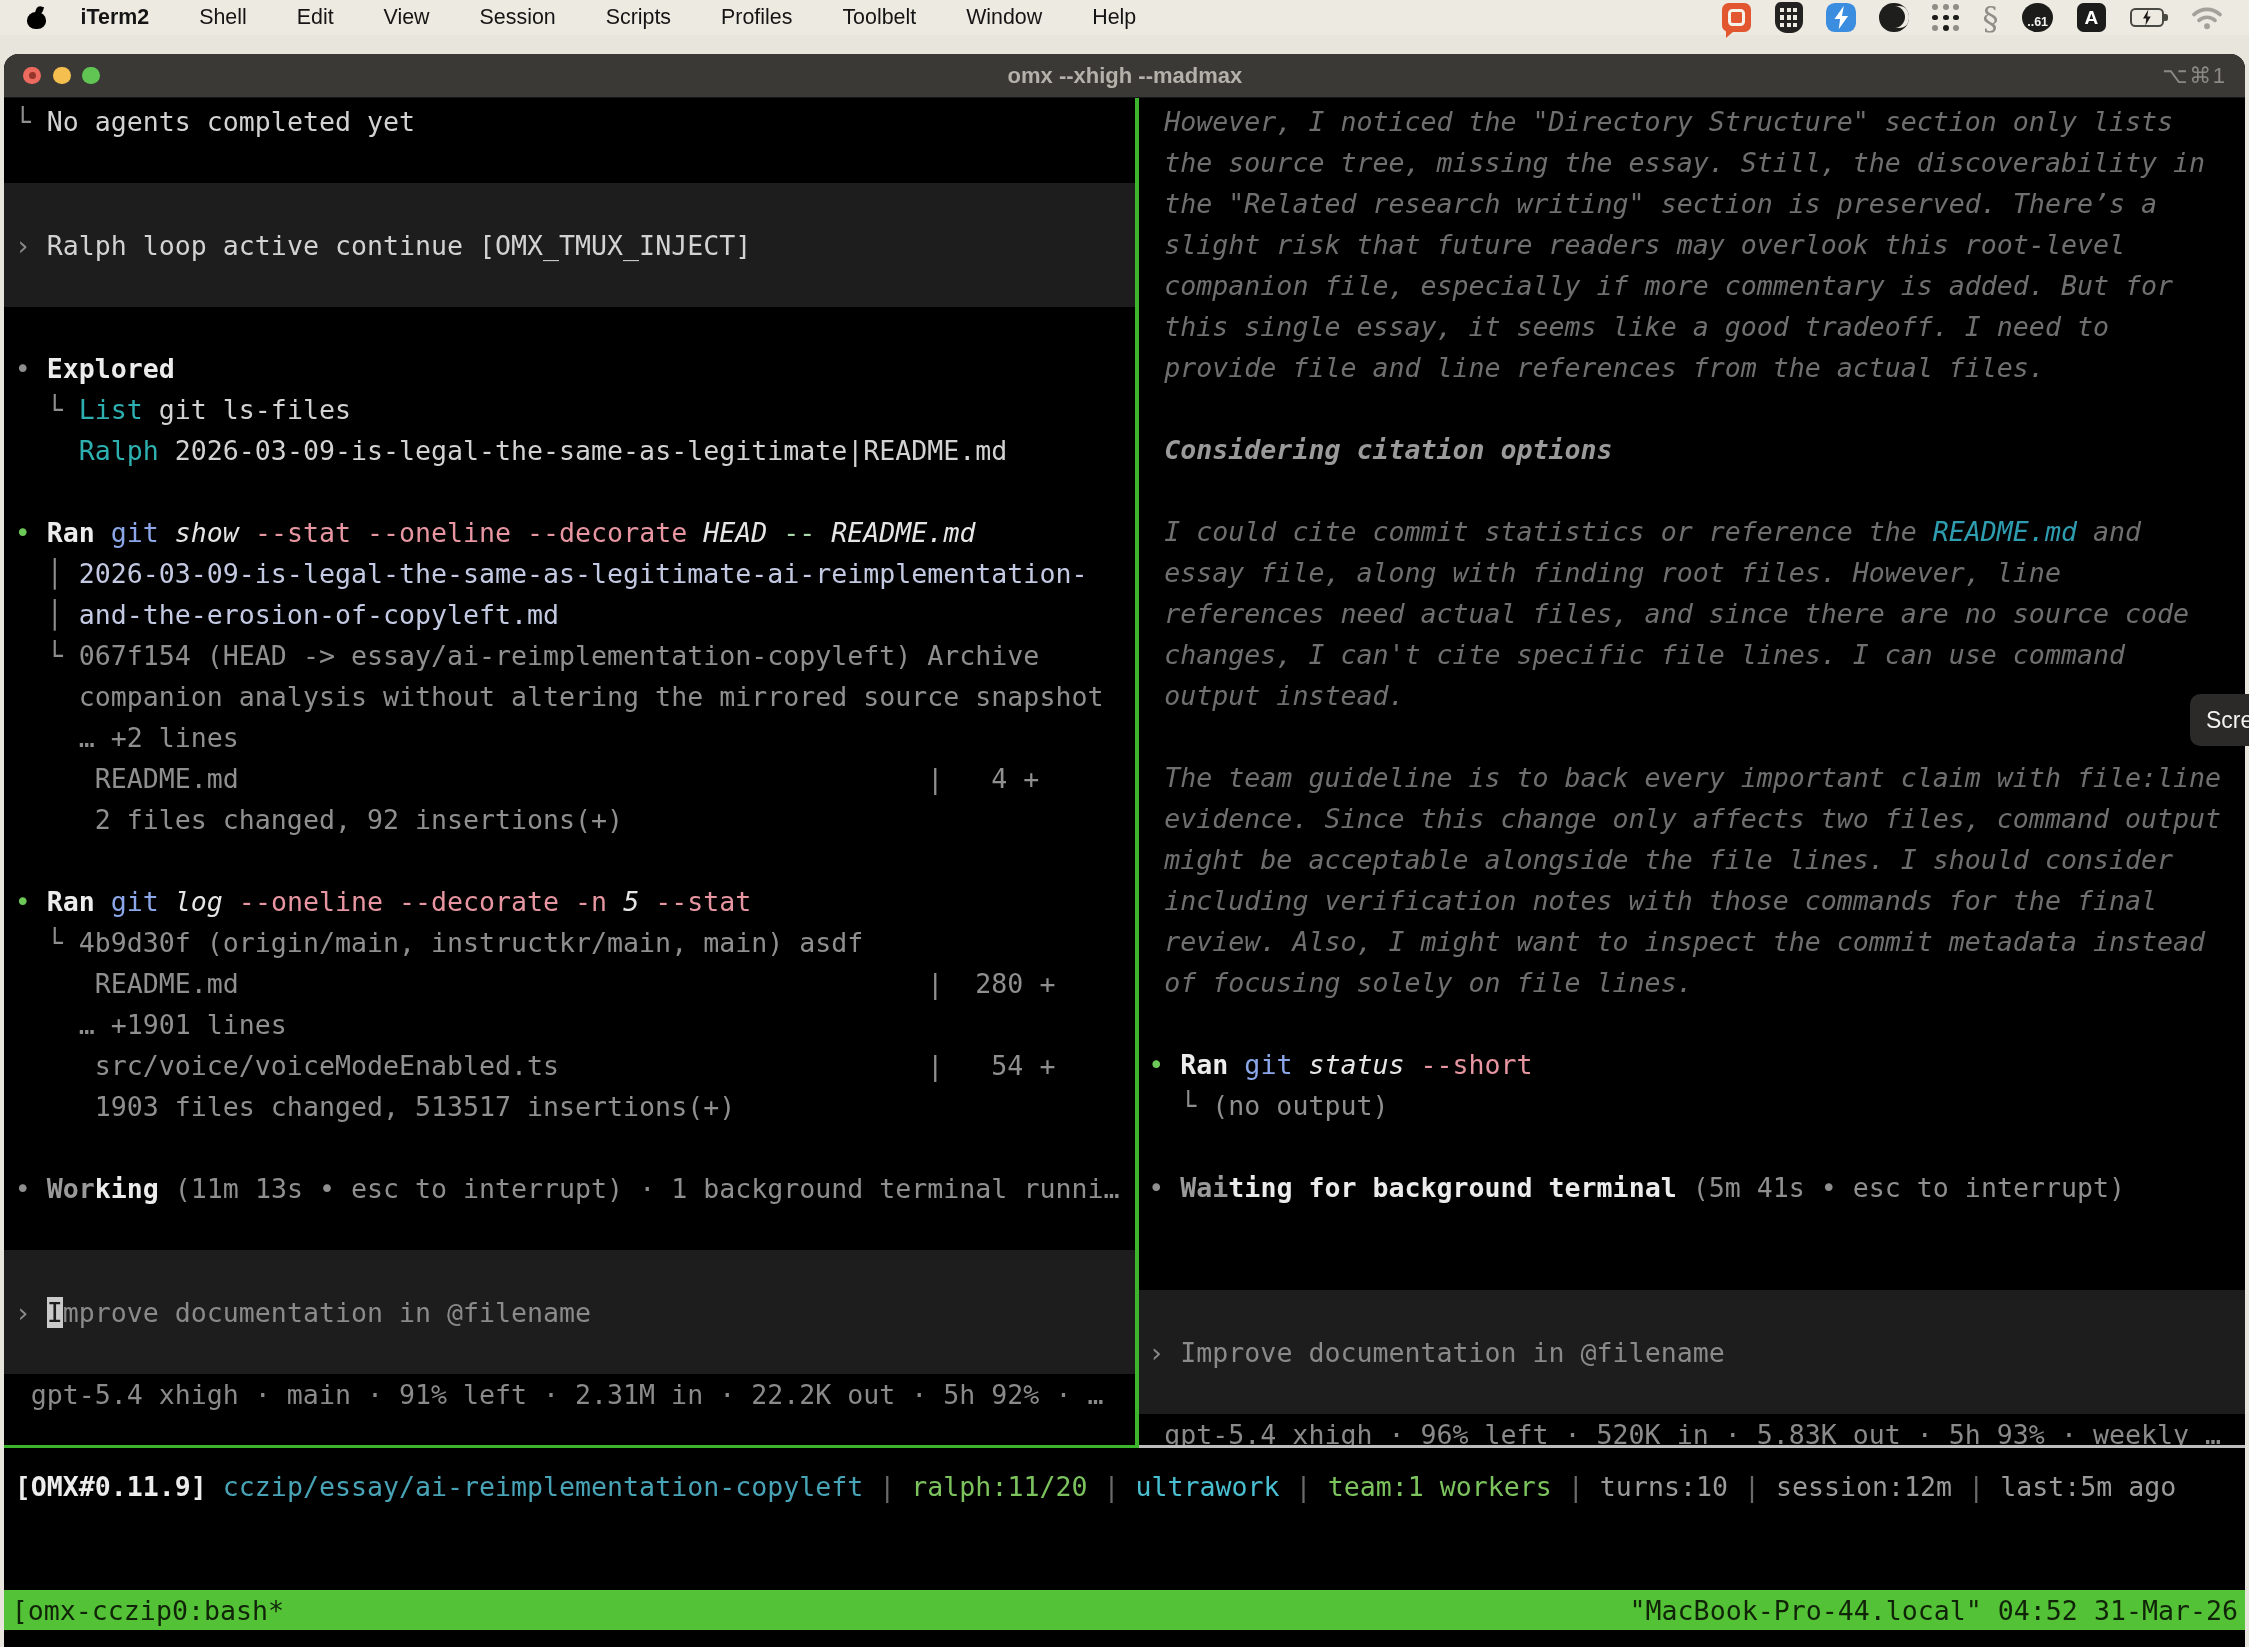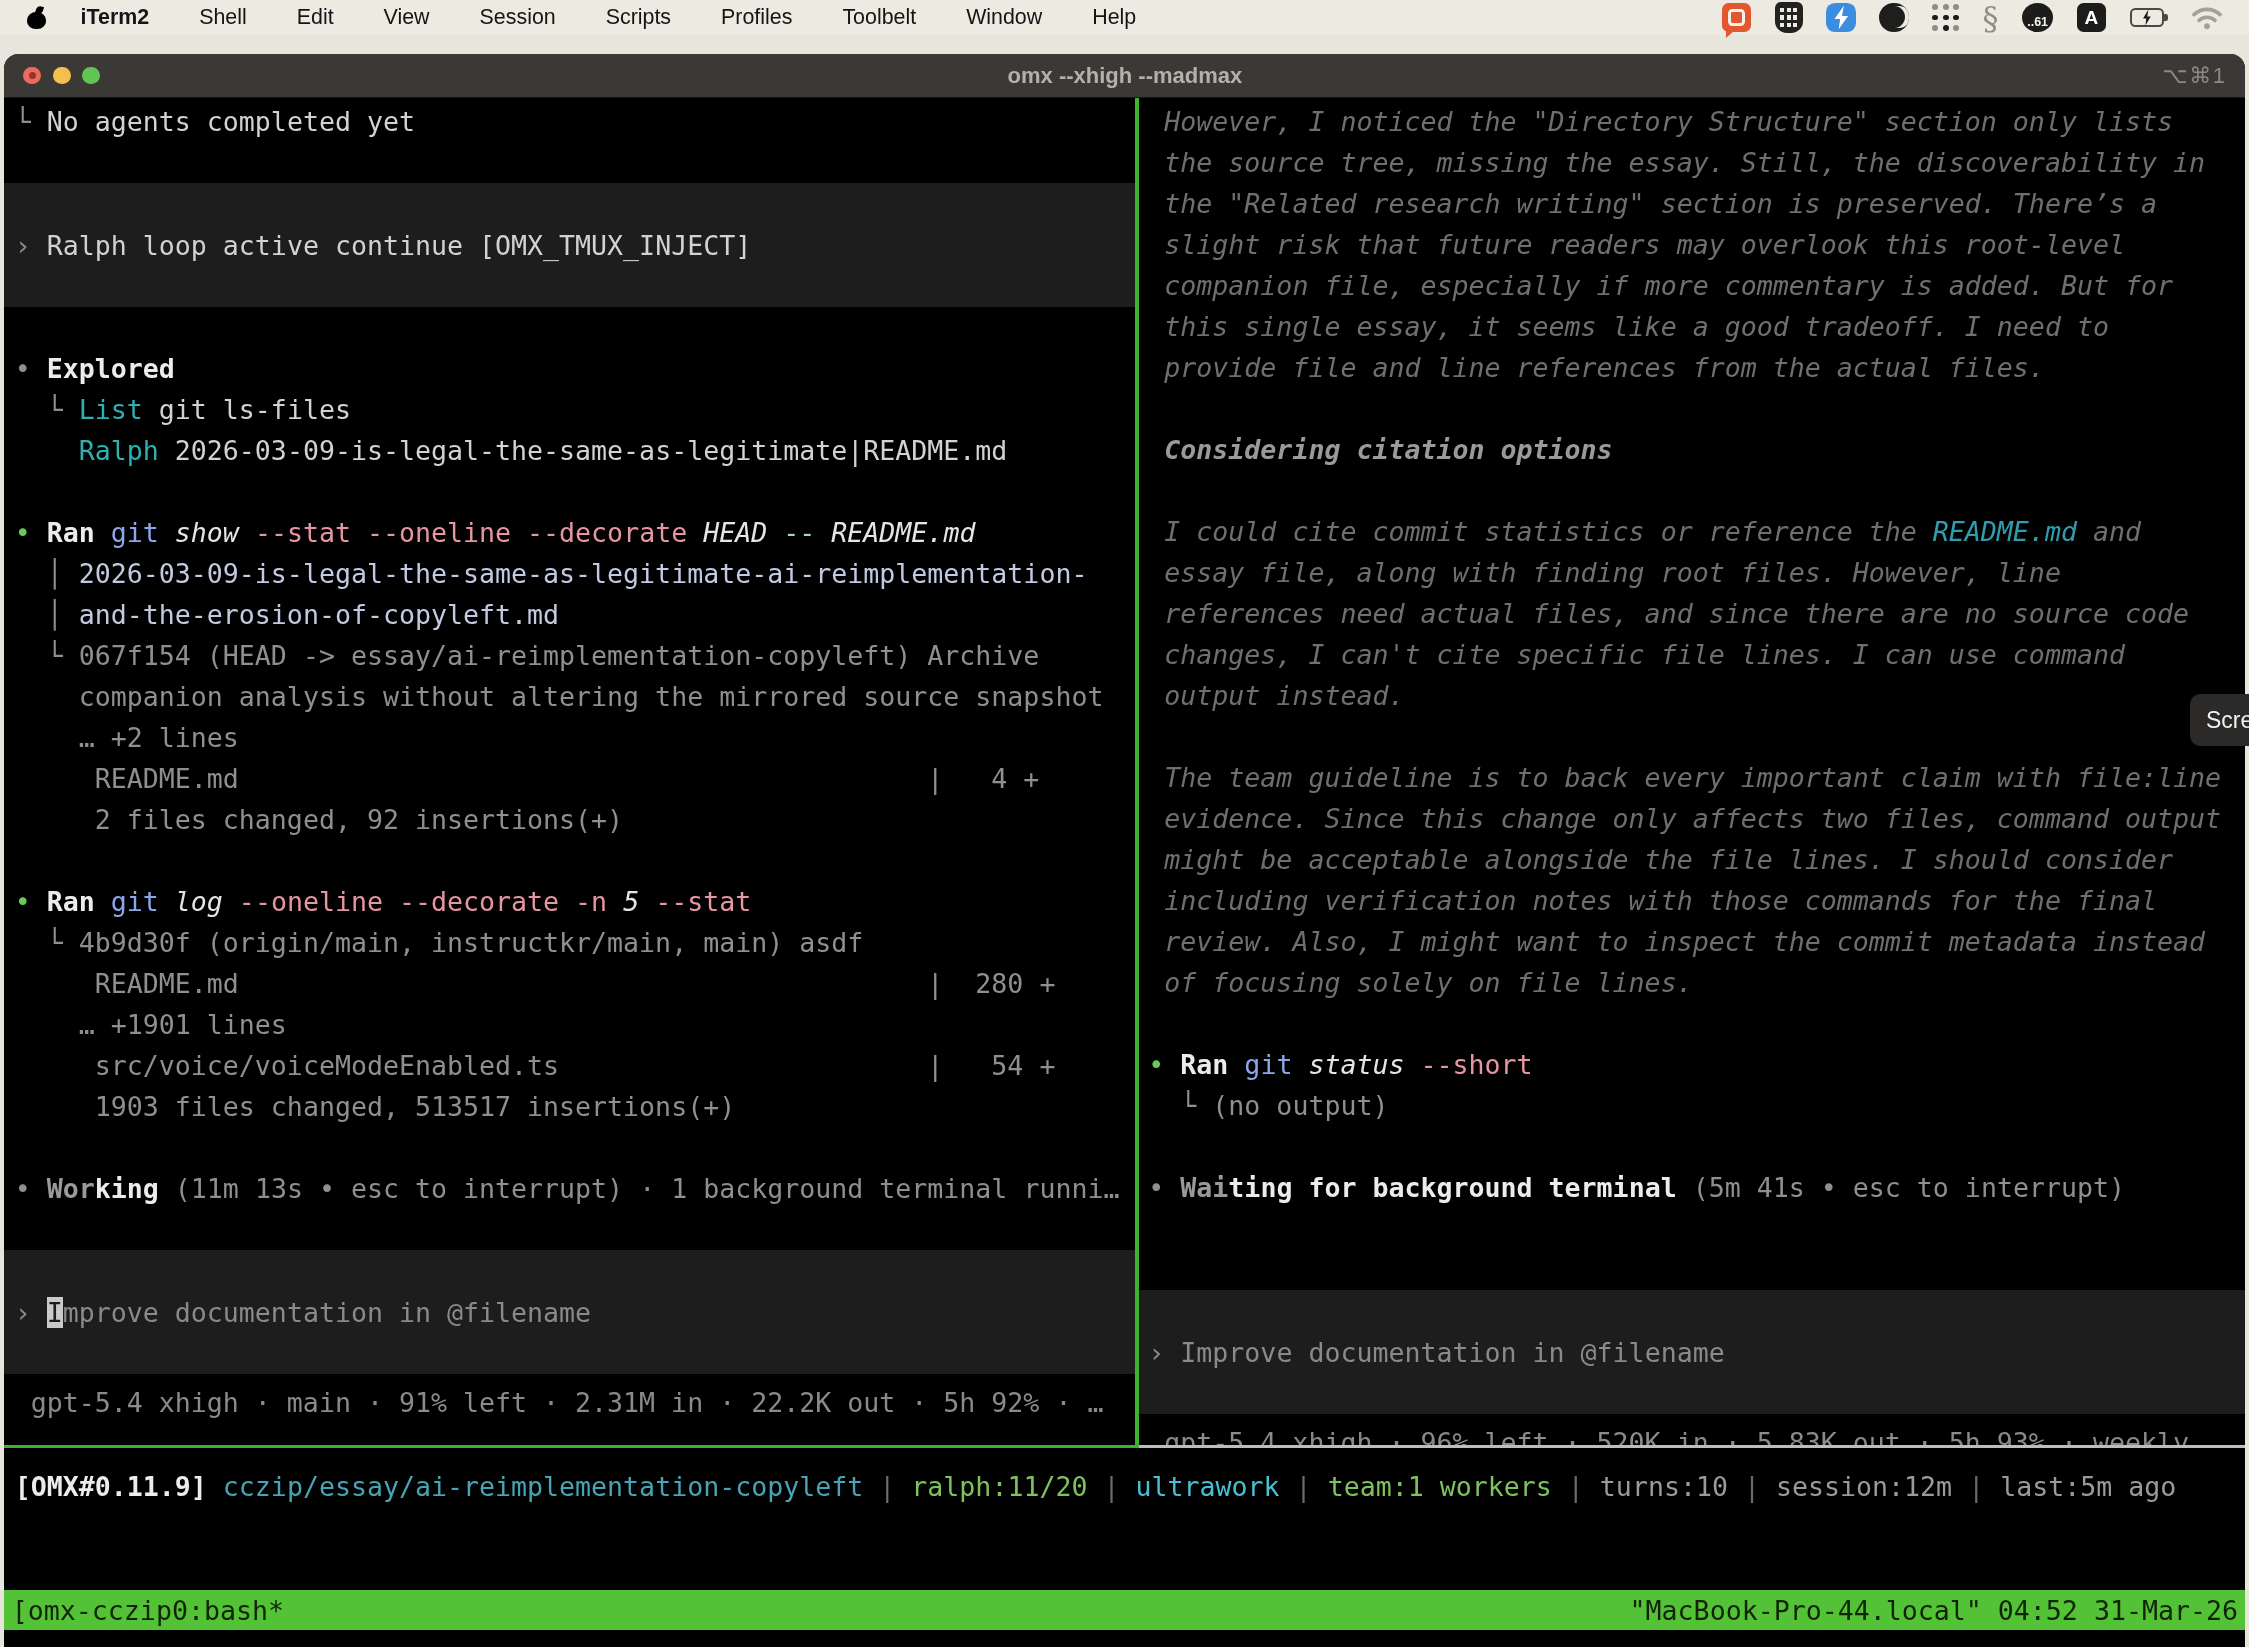--- a/index.html
+++ b/index.html
@@ -50,21 +50,21 @@
           font-family:"DejaVu Sans Mono", monospace; font-size:26.6px; }
   .panes { position:relative; height:1347px; overflow:hidden; }
   .pane { position:absolute; top:0; height:1347px; overflow:hidden; padding:3px 0 0 10.3px; }
   .pane-left { left:0; width:1131px; }
   .vdivider { position:absolute; left:1131px; top:0; width:3.7px; height:1347px; background:#3cb42c; }
   .pane-right { left:1135px; width:1107px; padding-left:8.9px; }
   .row { height:41px; line-height:41px; white-space:pre; overflow:hidden; }
   .inputbox { height:124px; background:#1d1d1d; display:flex; align-items:center; white-space:pre;
               margin-left:-10.3px; padding-left:10.3px; width:calc(100% + 10.3px); }
   .pane-right .inputbox { margin-left:-8.9px; padding-left:8.9px; width:calc(100% + 8.9px); }
-  .statusrow { height:41px; line-height:41px; white-space:pre; color:#8a8a8a; padding-left:16px;margin-top:8px; }
+  .statusrow { height:41px; line-height:41px; white-space:pre; color:#8a8a8a; padding-left:16px; }
 
   
   .c-white { color:#ececec; font-weight:bold; }
   .c-text  { color:#d2d2d2; }
   .c-dim   { color:#8f8f8f; }
   .c-shimmer { color:#9a9a9a; font-weight:bold; }
   .c-teal  { color:#2fb0b0; }
   .c-blue  { color:#8ba7ea; }
   .c-cmd   { color:#e5e5e5;font-style:italic; }
   .c-flag  { color:#e795a0; }

